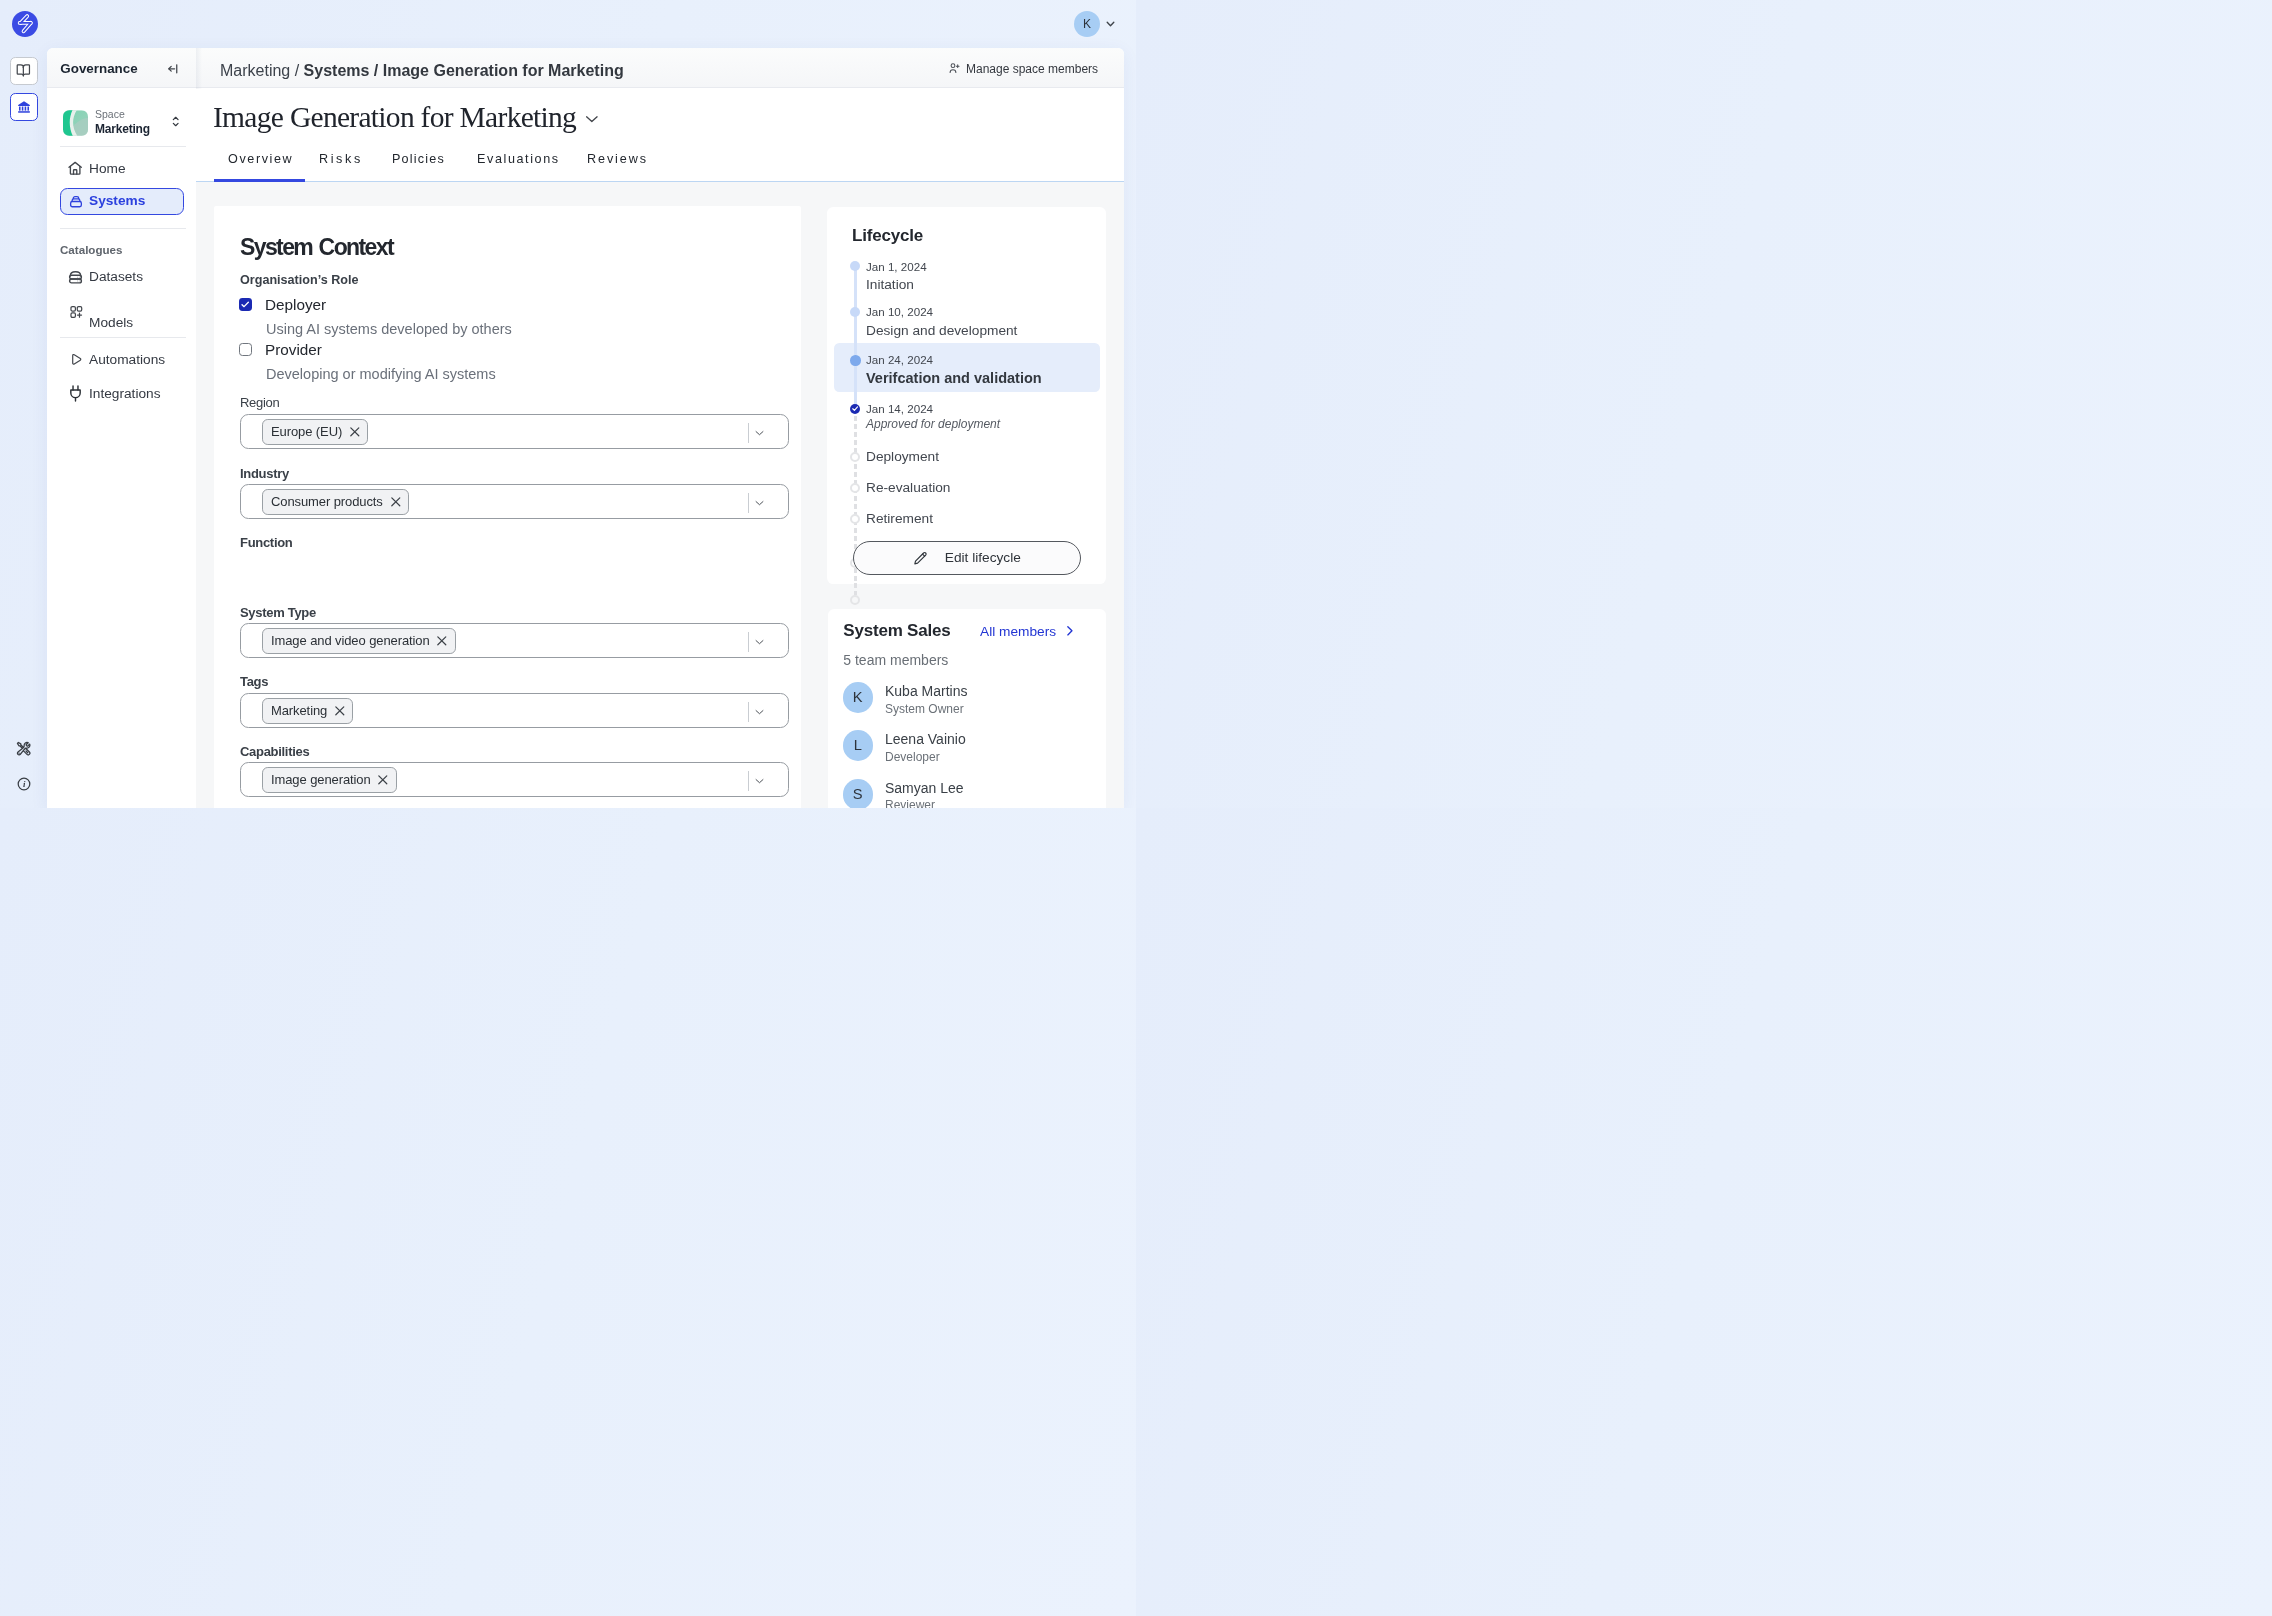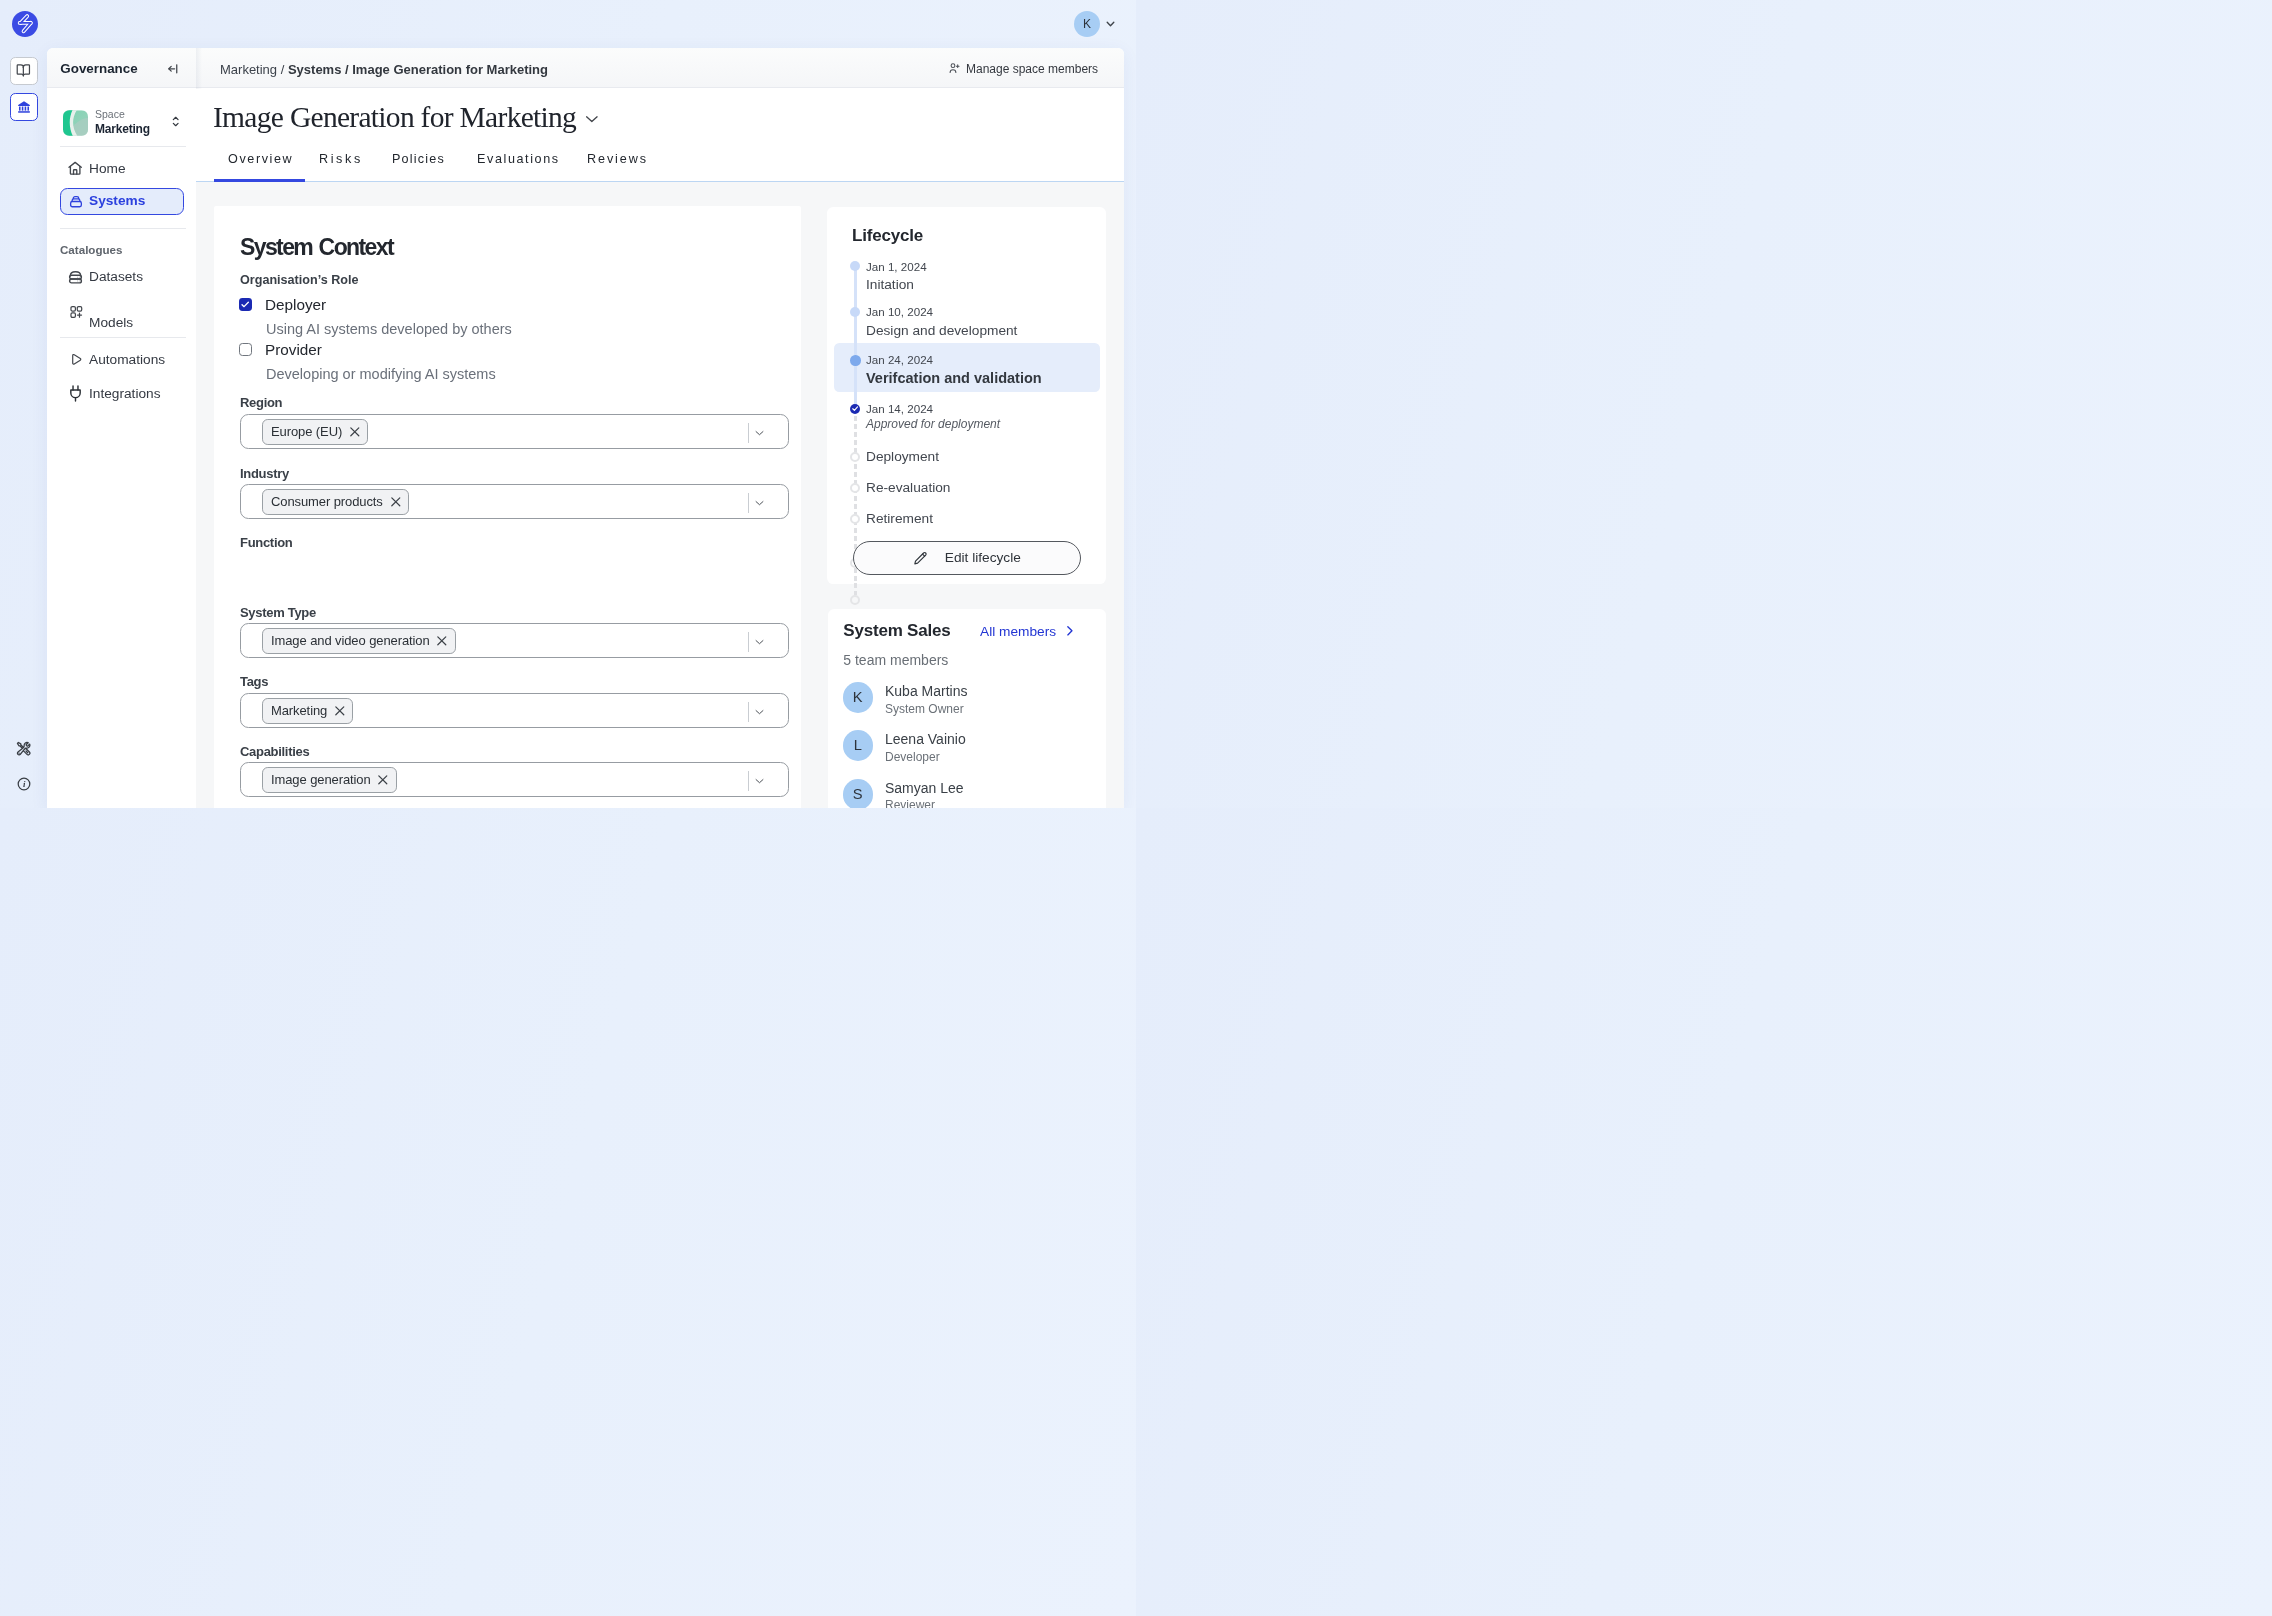--- a/index.html
+++ b/index.html
@@ -83,21 +83,21 @@
 
 <div class="abs" style="left:47px;top:48px;width:1077px;height:760px;background:#fff;border-radius:6.3px 6.3px 0 0;overflow:hidden;box-shadow:0 4.2px 18px rgba(40,70,150,.07);">
 
   <div class="abs" style="left:0;top:0;width:100%;height:40px;background:linear-gradient(180deg,#fbfcfc,#f5f6f8);border-bottom:0.8px solid #e8eaef;"></div>
   <div class="t" style="left:13.3px;top:14px;font-size:13.4px;font-weight:700;color:#1b2430;">Governance</div>
   <svg class="abs" style="left:120px;top:15.3px;" width="11.6" height="11.6" viewBox="0 0 22 22" fill="none" stroke="#43474d" stroke-width="2.4" stroke-linecap="round" stroke-linejoin="round">
     <path d="M14.5 11H3.5"></path>
       <path d="M8 6.5 3.5 11 8 15.5"></path>
       <path d="M18.5 3.5v15"></path>
   </svg>
-  <div class="t" style="left:173px;top:15.4px;font-size:13px;color:#3c424b;">Marketing / <b style="color:#33383f;">Systems / Image Generation for Marketing</b></div>
+  <div class="t" style="left:173px;top:15.4px;font-size:16px;color:#3c424b;">Marketing / <b style="color:#33383f;">Systems / Image Generation for Marketing</b></div>
   <svg class="abs" style="left:901px;top:14px;" width="12.6" height="12.6" viewBox="0 0 24 24" fill="none" stroke="#4a4e55" stroke-width="2" stroke-linecap="round" stroke-linejoin="round">
     <circle cx="9.5" cy="7" r="3.6"></circle>
       <path d="M4 20c0-3.2 2.4-5.4 5.5-5.4S15 16.8 15 20"></path>
       <path d="M18.5 5.5v5"></path>
       <path d="M16 8h5"></path>
   </svg>
   <div class="t" style="left:919px;top:15.3px;font-size:12px;font-weight:500;color:#34383f;">Manage space members</div>
 
   <div class="abs" style="left:0;top:41px;width:149px;bottom:0;background:#fff;"></div>
   <div class="abs" style="left:149px;top:0;width:6.3px;bottom:0;background:linear-gradient(90deg,rgba(60,80,120,.07),rgba(60,80,120,0));"></div>
@@ -208,21 +208,21 @@
             <path d="M2 7l3.8 3.8L14 2.5"></path>
           </svg>
       </div>
       <div class="t" style="left:51px;top:91px;font-size:15.3px;color:#23272e;">Deployer</div>
       <div class="t" style="left:52px;top:116px;font-size:14.5px;color:#6a707a;">Using AI systems developed by others</div>
 
       <div class="abs" style="left:25px;top:137px;width:12.6px;height:12.6px;border-radius:3.4px;background:#fff;border:1.1px solid #70767e;"></div>
       <div class="t" style="left:51px;top:136px;font-size:15.3px;color:#23272e;">Provider</div>
       <div class="t" style="left:52px;top:161px;font-size:14.5px;color:#6a707a;">Developing or modifying AI systems</div>
 
-      <div class="t" style="left:26px;top:190px;font-size:13px;letter-spacing:-0.3px;font-weight:700;color:#3a4048;">Region</div>
+      <div class="t" style="left:26px;top:190px;font-size:13px;letter-spacing:-0.3px;font-weight:400;color:#3a4048;">Region</div>
       <div class="t" style="left:26px;top:261px;font-size:13px;letter-spacing:-0.3px;font-weight:700;color:#3a4048;">Industry</div>
       <div class="t" style="left:26px;top:330px;font-size:13px;letter-spacing:-0.3px;font-weight:700;color:#3a4048;">Function</div>
       <div class="t" style="left:26px;top:400px;font-size:13px;letter-spacing:-0.3px;font-weight:700;color:#3a4048;">System Type</div>
       <div class="t" style="left:26px;top:469px;font-size:13px;letter-spacing:-0.3px;font-weight:700;color:#3a4048;">Tags</div>
       <div class="t" style="left:26px;top:539px;font-size:13px;letter-spacing:-0.3px;font-weight:700;color:#3a4048;">Capabilities</div>
 
       <div class="field" style="top:208px;">
           <span class="chip">Europe (EU)<svg class="x" viewBox="0 0 16 16">
               <path d="M2.5 2.5l11 11M13.5 2.5l-11 11"></path>
             </svg></span>

